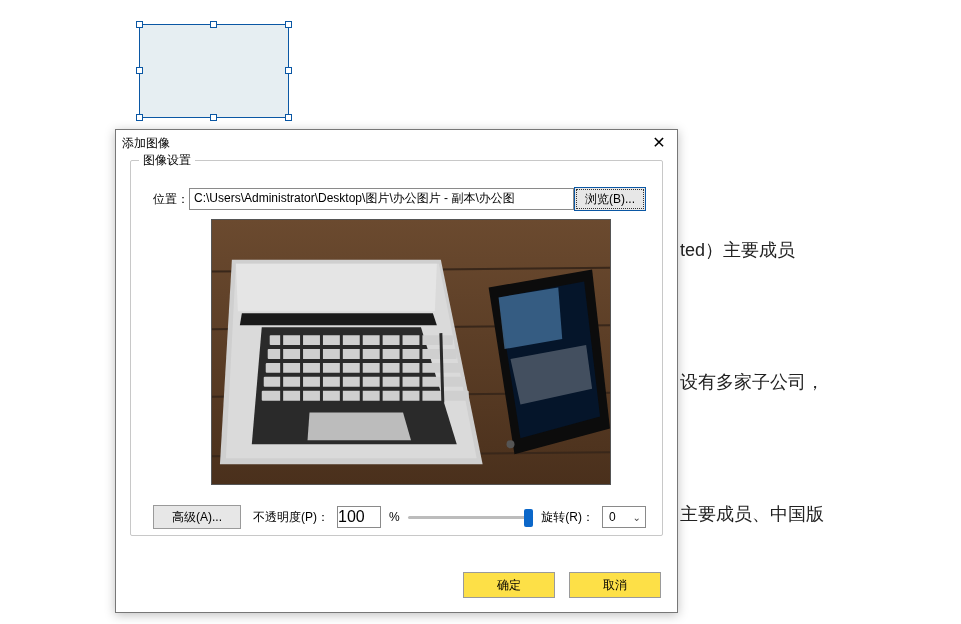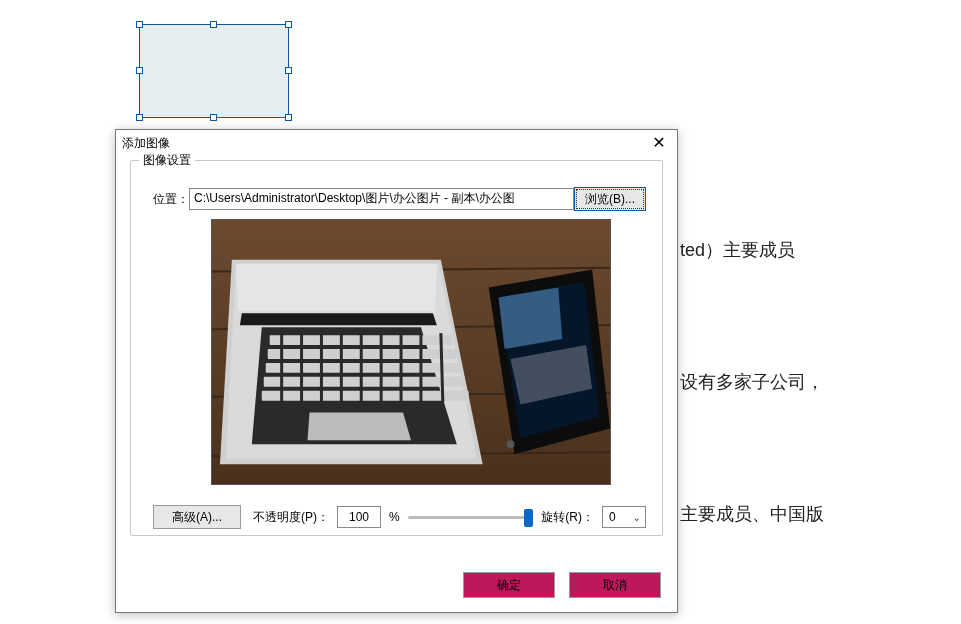--- a/index.html
+++ b/index.html
@@ -152,22 +152,21 @@
     background: #e7e7e7;
     border: 1px solid #9a9a9a;
     text-align: center;
     line-height: 22px;
     cursor: pointer;
   }
   .opacity-input {
     width: 44px;
     height: 22px;
     border: 1px solid #8a8a8a;
-    text-align: center;
-    font-size: 12px;
+    font-size: 16px;
     line-height: 20px;
   }
   .slider {
     flex: 1;
     height: 20px;
     position: relative;
   }
   .slider-track {
     position: absolute;
     top: 9px;
@@ -201,21 +200,21 @@
   .dialog-actions {
     position: absolute;
     bottom: 14px;
     right: 16px;
     display: flex;
     gap: 14px;
   }
   .dlg-btn {
     width: 92px;
     height: 26px;
-    background: #be185d;
+    background: #fde047;
     border: 1px solid #9a9a9a;
     text-align: center;
     line-height: 24px;
     font-size: 12px;
     cursor: pointer;
   }
 </style>
 </head>
 <body>
 

